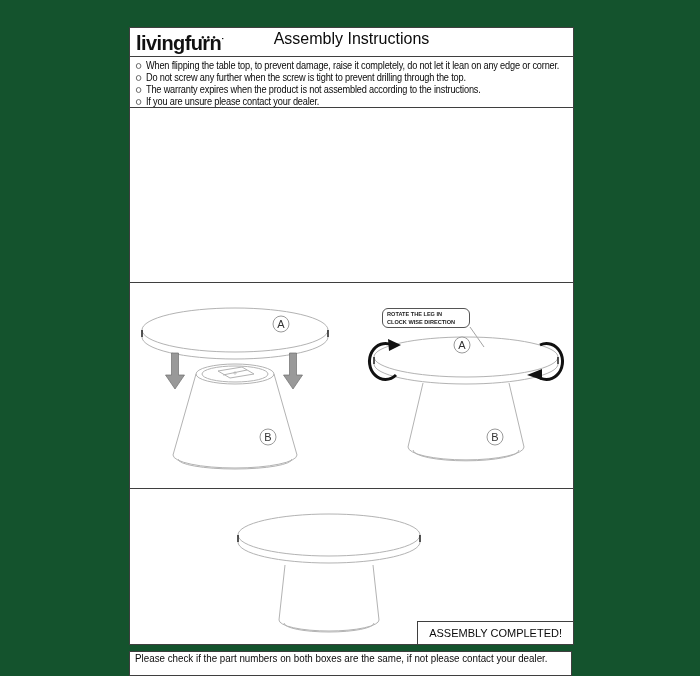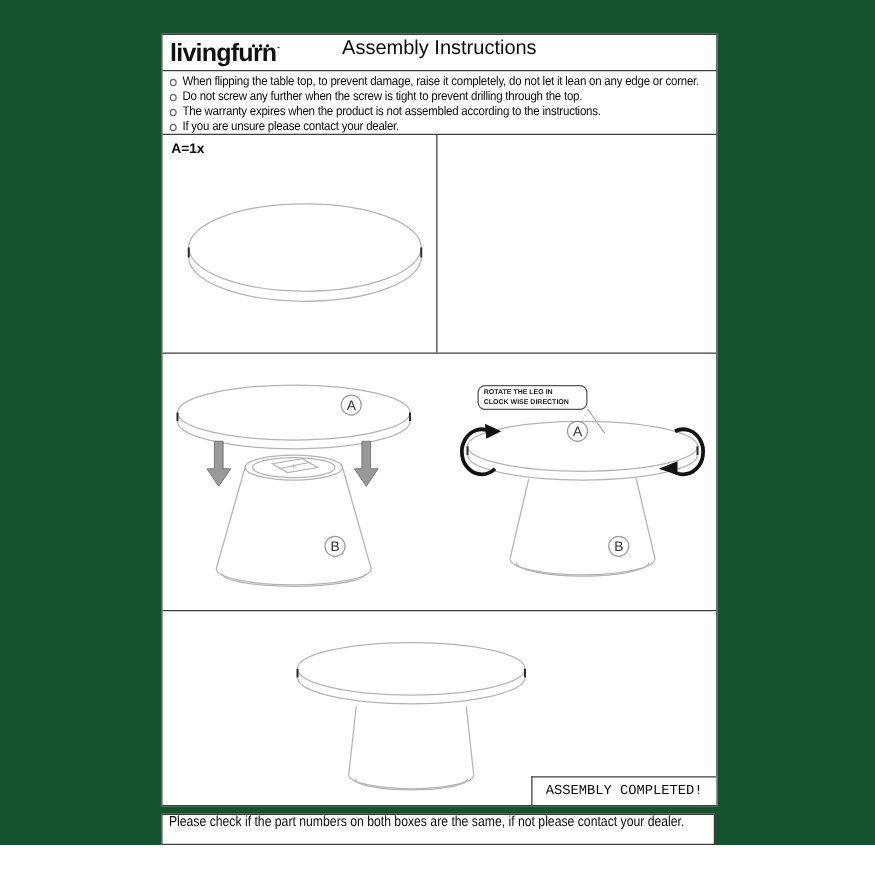--- a/index.html
+++ b/index.html
@@ -31,21 +31,21 @@
   
   .row-assembly{height:205px;border-bottom:1.5px solid #3f3f3f;position:relative;}
   .rotate-note{position:absolute;left:252px;top:25px;width:88px;height:20px;
                border:1px solid #555;border-radius:6px;background:#fff;
                padding:2px 0 0 4px;box-sizing:border-box;z-index:2;}
   .rotate-note div{font-size:5.6px;font-weight:bold;line-height:7.5px;letter-spacing:0;color:#222;}
   
   .row-final{height:155px;position:relative;}
   .completed-box{position:absolute;right:0;bottom:0;border:1.5px solid #3f3f3f;
                  border-right:none;border-bottom:none;background:#fff;
-                 padding:5px 11px 5px 11px;font-size:11px;color:#0a0a0a;white-space:nowrap;font-family:Liberation Mono, monospace;}
+                 padding:5px 11px 5px 11px;font-size:11px;color:#0a0a0a;white-space:nowrap;}
   
   .footer{position:absolute;left:129px;top:651px;width:443px;height:25px;
           border:1.5px solid #3f3f3f;background:#fff;display:flex;align-items:flex-start;
           box-sizing:border-box;overflow:hidden;}
   .footer-text{font-size:11.5px;white-space:nowrap;transform:scaleX(0.85);
                transform-origin:0 50%;padding-left:6px;color:#0a0a0a;}
   
   .art{stroke:#b3b3b3;fill:none;stroke-width:1;}
   .tick{stroke:#2b2b2b;stroke-width:1.6;}
   .ref-circle{stroke:#9a9a9a;fill:#ffffff;stroke-width:1;}
@@ -77,31 +77,20 @@
         <span class="note-bullet"></span>
         <span class="note-text">The warranty expires when the product is not assembled according to the instructions.</span>
       </div>
       <div class="note">
         <span class="note-bullet"></span>
         <span class="note-text">If you are unsure please contact your dealer.</span>
       </div>
     </div>
 
     <div class="row-parts">
-      <div class="cell-a">
-        <span class="part-label">A=1x</span>
-        <svg class="fill-svg" viewBox="0 0 219 174">
-          <g class="art">
-            <ellipse cx="114" cy="90" rx="93" ry="35"></ellipse>
-            <path d="M 21 98 A 93 35 0 0 0 207 98"></path>
-          </g>
-          <line class="tick" x1="21" y1="90" x2="21" y2="98"></line>
-          <line class="tick" x1="207" y1="90" x2="207" y2="98"></line>
-        </svg>
-      </div>
     </div>
 
     <div class="row-assembly">
       <div class="rotate-note">
         <div>ROTATE THE LEG IN</div>
         <div>CLOCK WISE DIRECTION</div>
       </div>
       <svg class="fill-svg" viewBox="0 0 443 205">
 
         <g>

